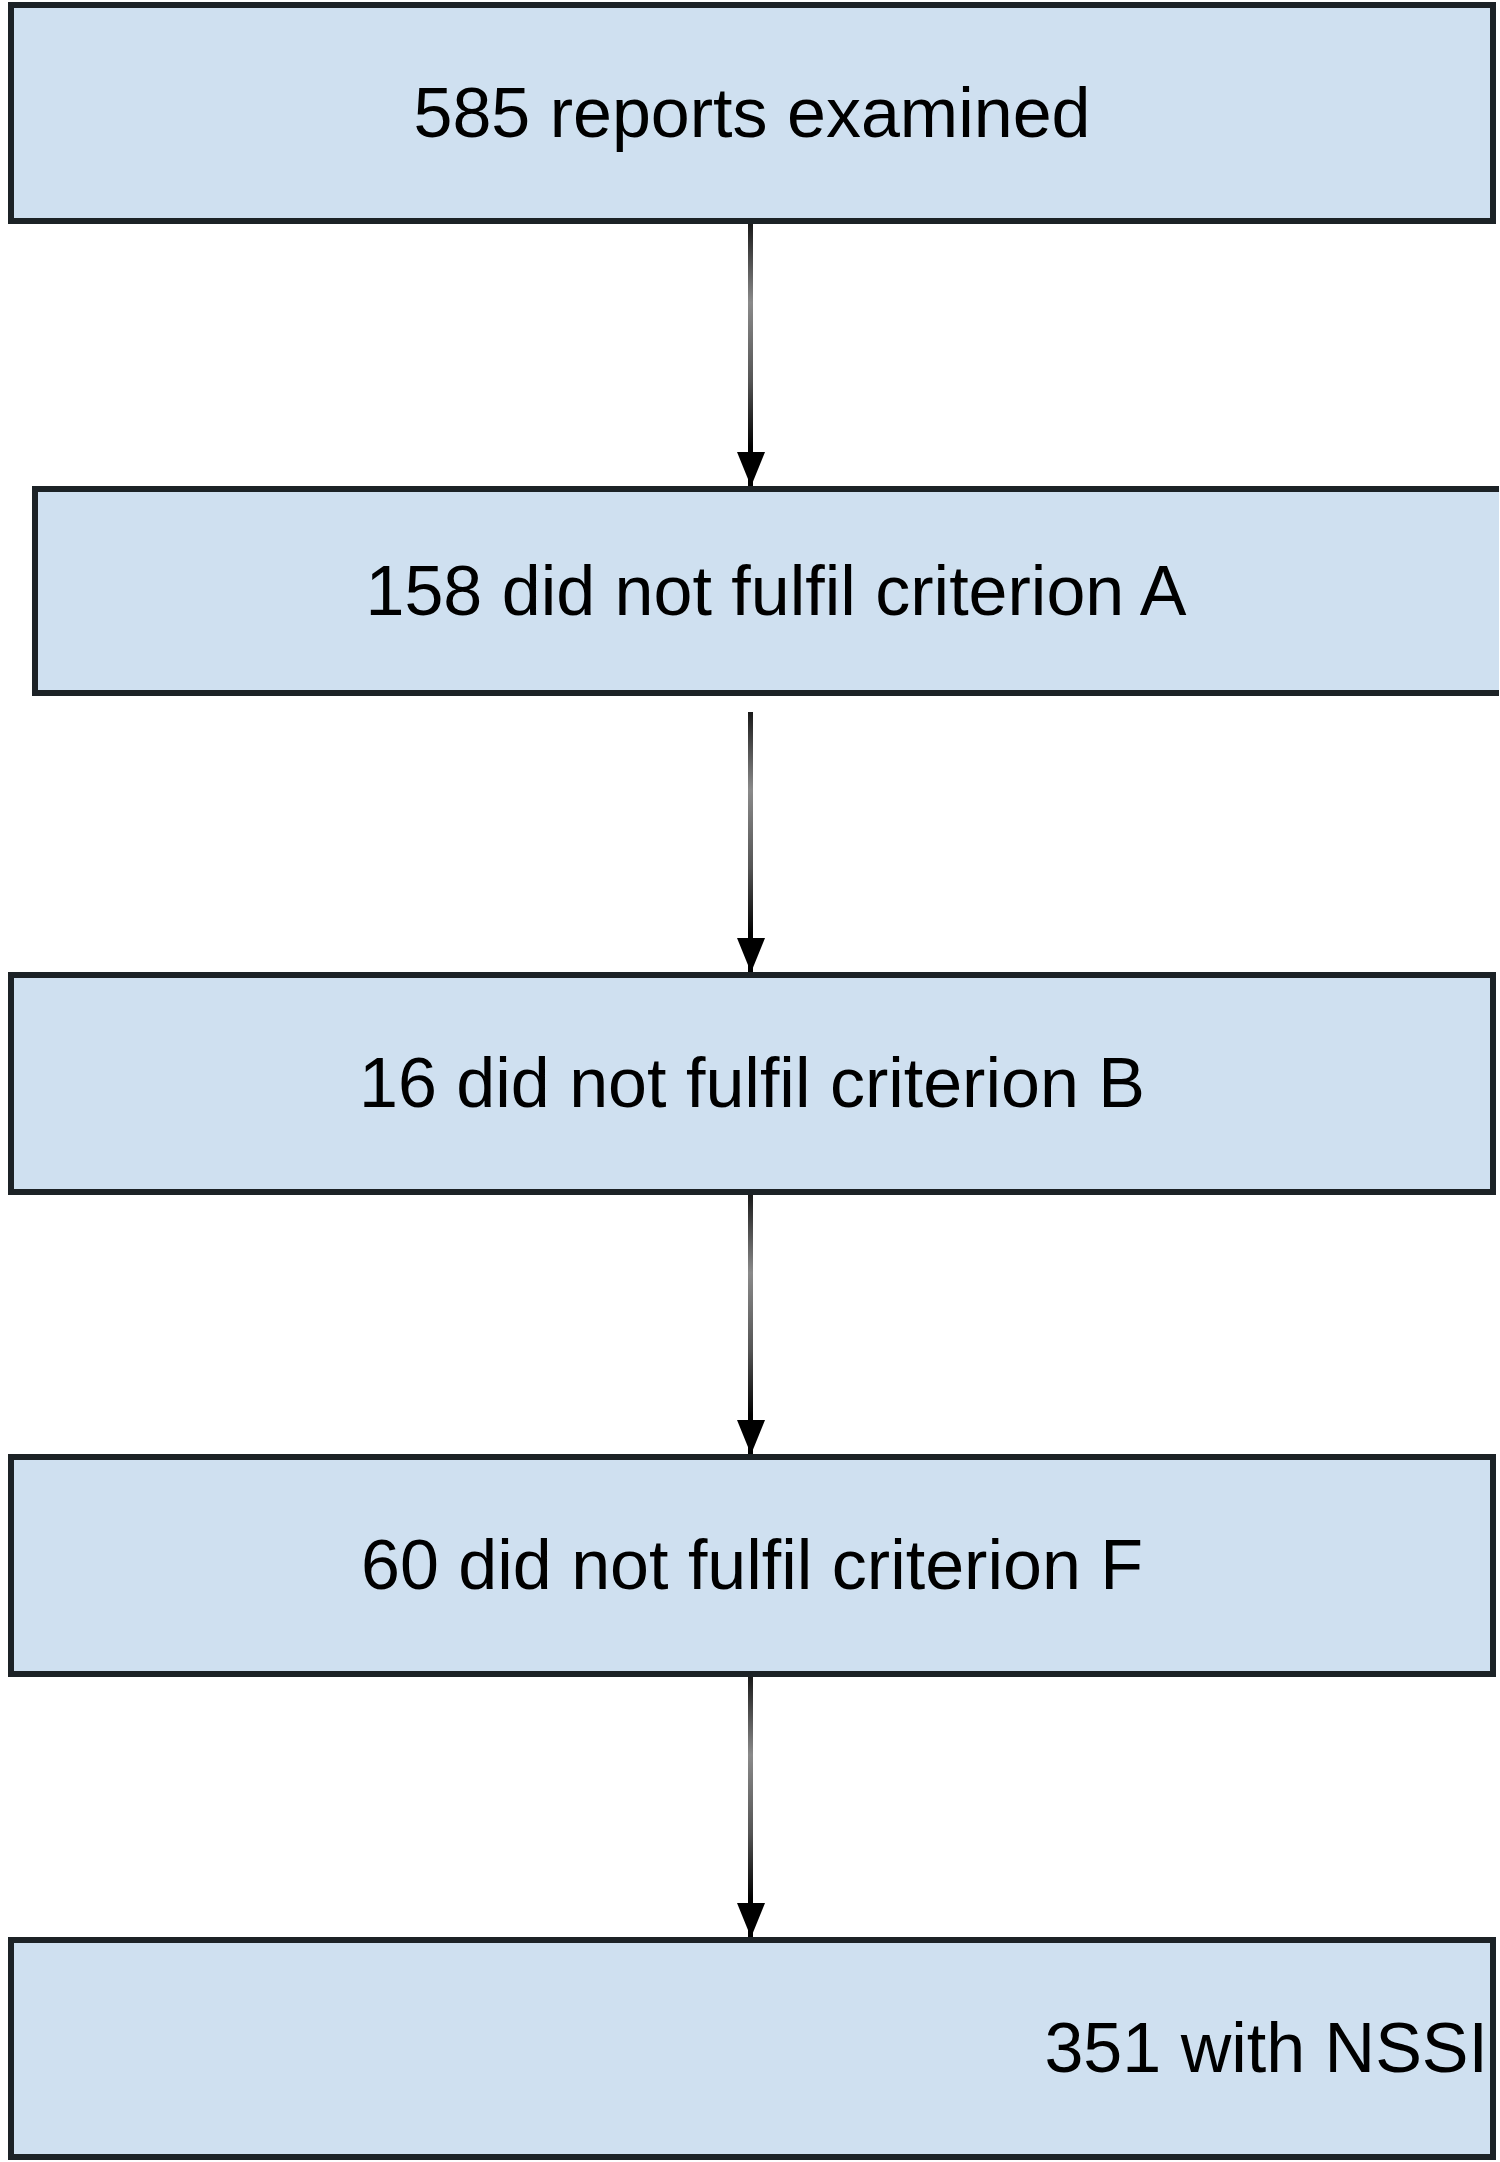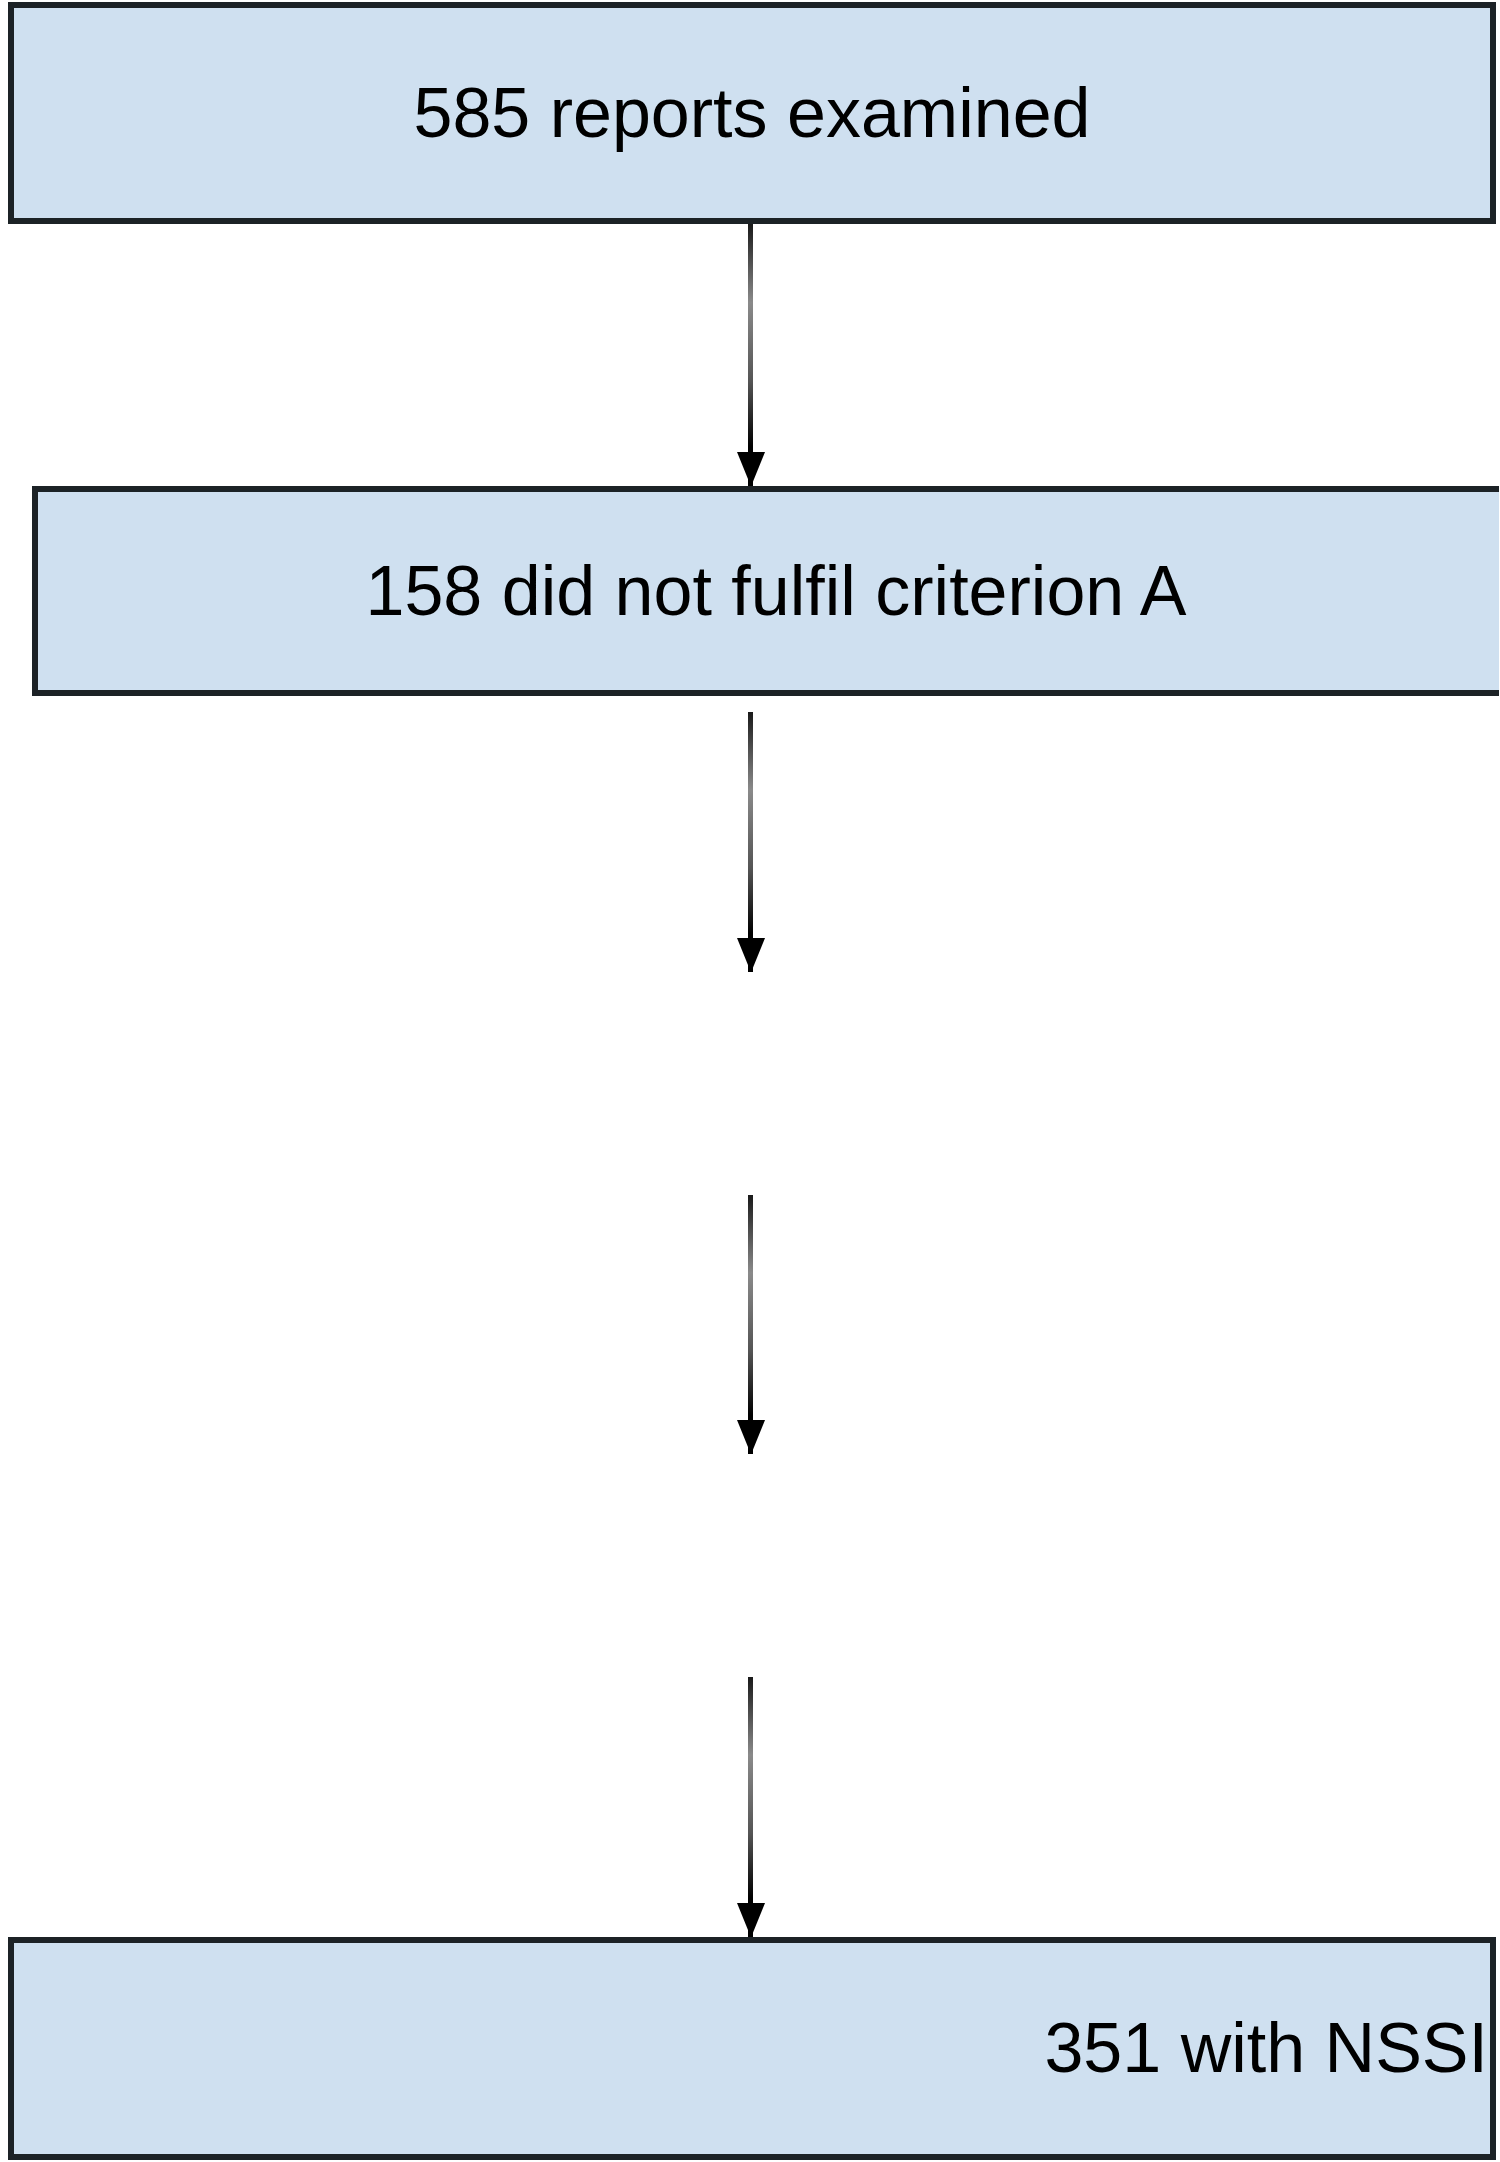--- a/index.html
+++ b/index.html
@@ -89,26 +89,32 @@
 
   <div class="flow-box box-2">
     <span class="label">158 did not fulfil criterion A</span>
   </div>
 
   <div class="down-arrow arrow-2">
     <div class="shaft"></div>
     <div class="arrowhead"></div>
   </div>
 
+  <div class="flow-box box-3">
+    <span class="label">16 did not fulfil criterion B</span>
+  </div>
 
   <div class="down-arrow arrow-3">
     <div class="shaft"></div>
     <div class="arrowhead"></div>
   </div>
 
+  <div class="flow-box box-4">
+    <span class="label">60 did not fulfil criterion F</span>
+  </div>
 
   <div class="down-arrow arrow-4">
     <div class="shaft"></div>
     <div class="arrowhead"></div>
   </div>
 
   <div class="flow-box box-5">
     <span class="label">351 with NSSI</span>
   </div>
 

